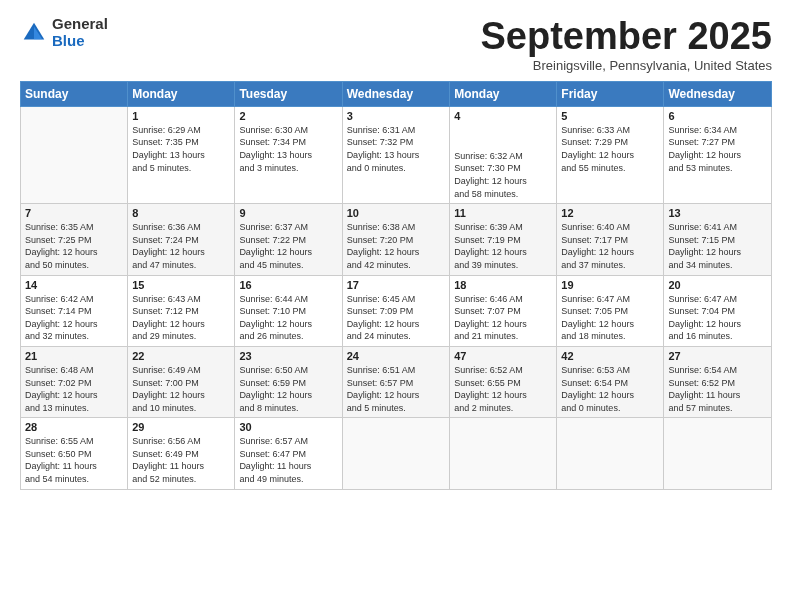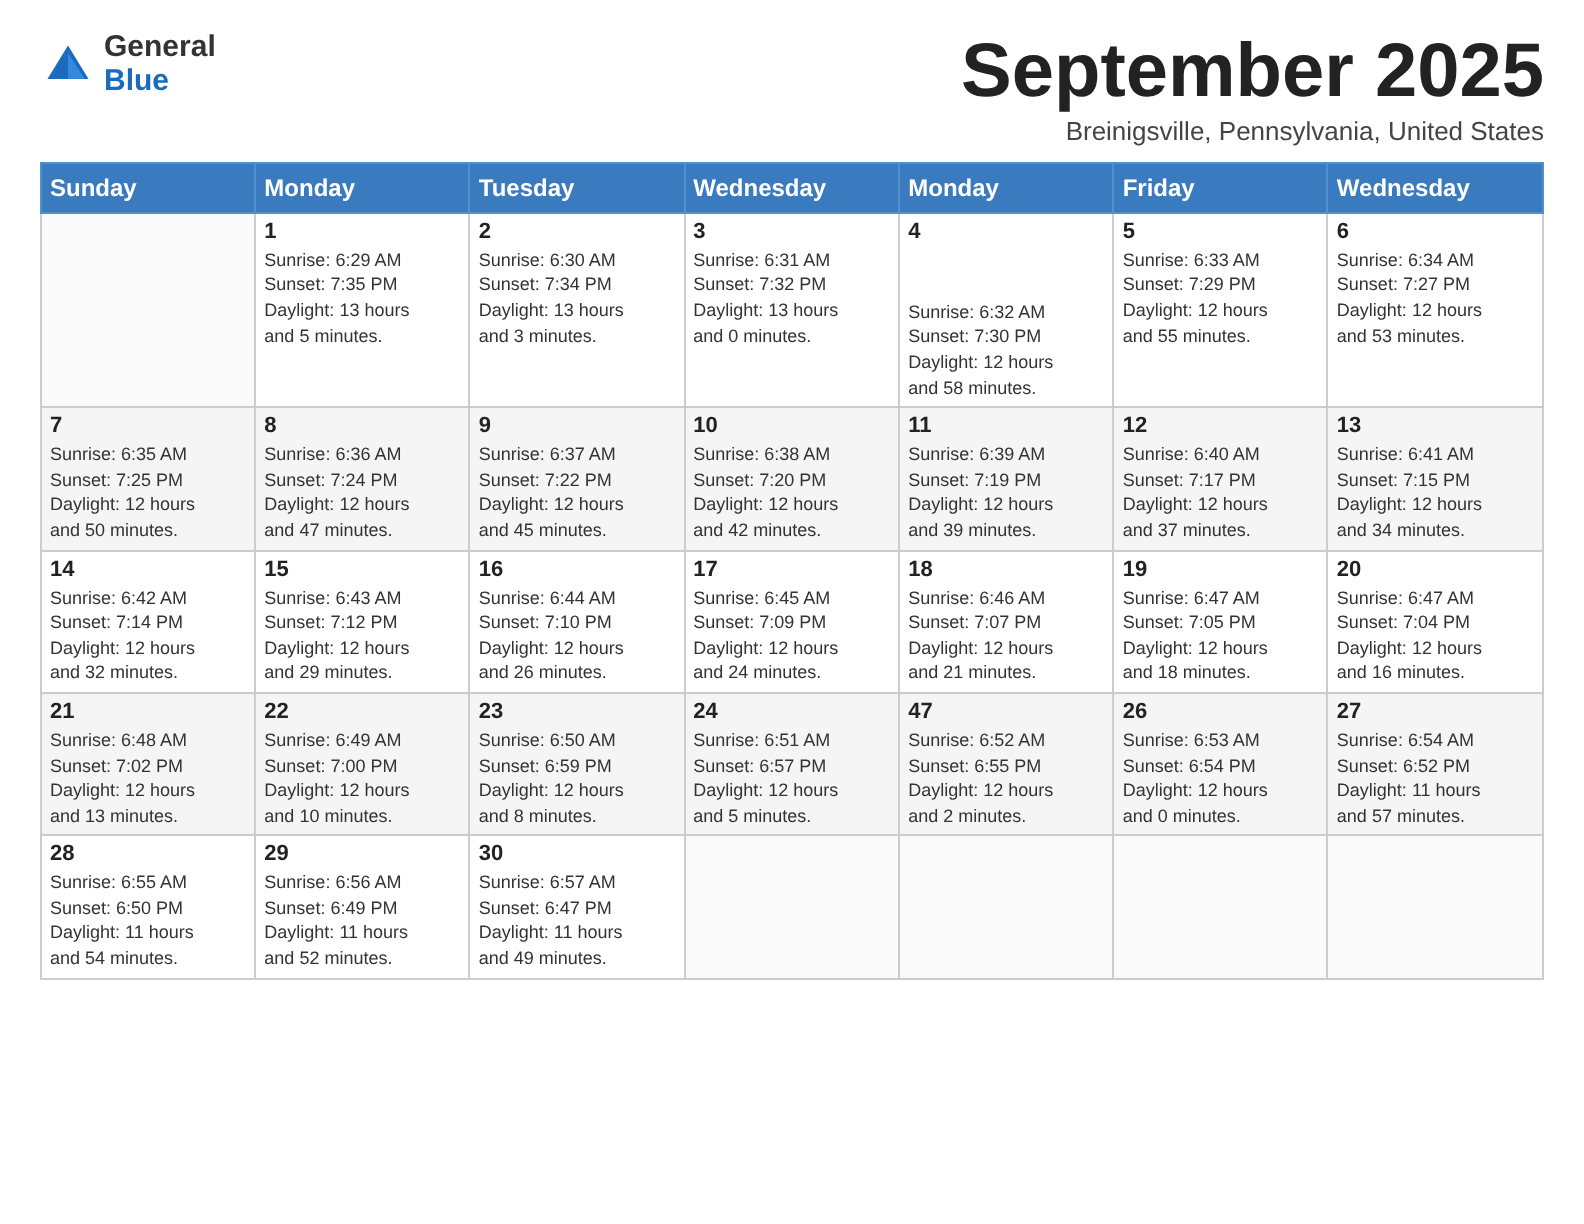--- a/index.html
+++ b/index.html
@@ -314,21 +314,21 @@
 and 5 minutes.</div>
           </td>
           <td>
             <span class="day-num">47</span>
             <div class="day-info" style="white-space: pre-line;">Sunrise: 6:52 AM
 Sunset: 6:55 PM
 Daylight: 12 hours
 and 2 minutes.</div>
           </td>
           <td>
-            <span class="day-num">26</span>
+            <span class="day-num">42</span>
             <div class="day-info" style="white-space: pre-line;">Sunrise: 6:53 AM
 Sunset: 6:54 PM
 Daylight: 12 hours
 and 0 minutes.</div>
           </td>
           <td>
             <span class="day-num">27</span>
             <div class="day-info" style="white-space: pre-line;">Sunrise: 6:54 AM
 Sunset: 6:52 PM
 Daylight: 11 hours

